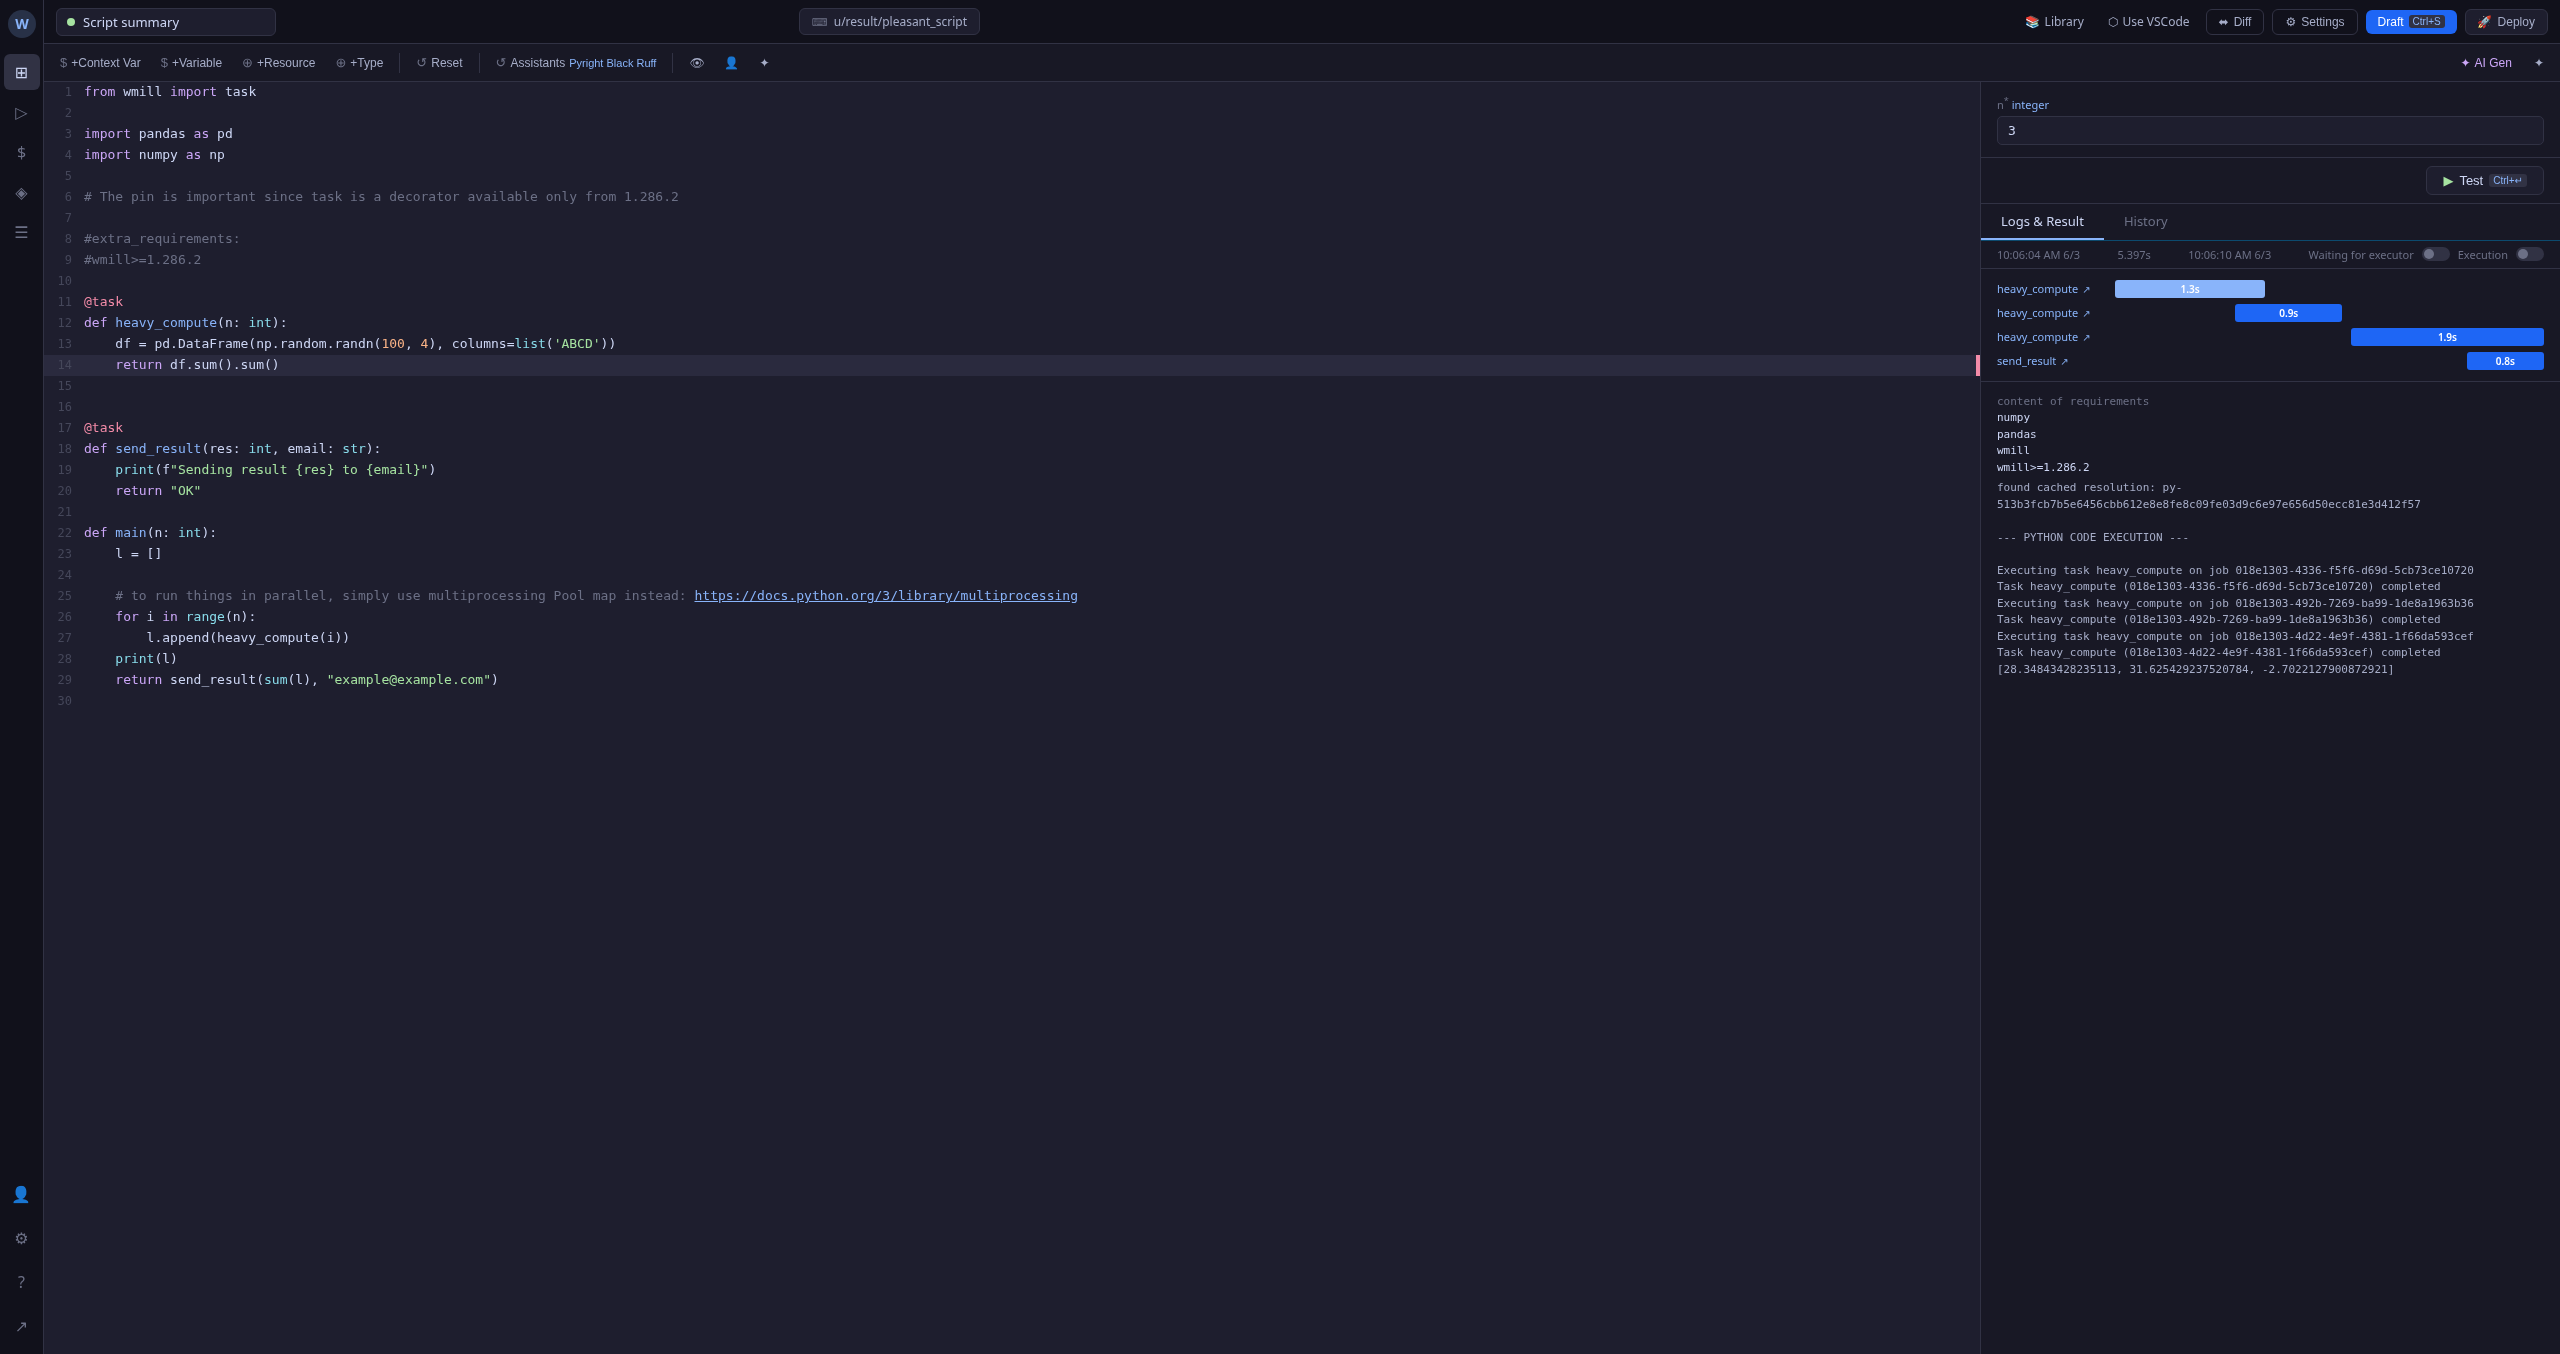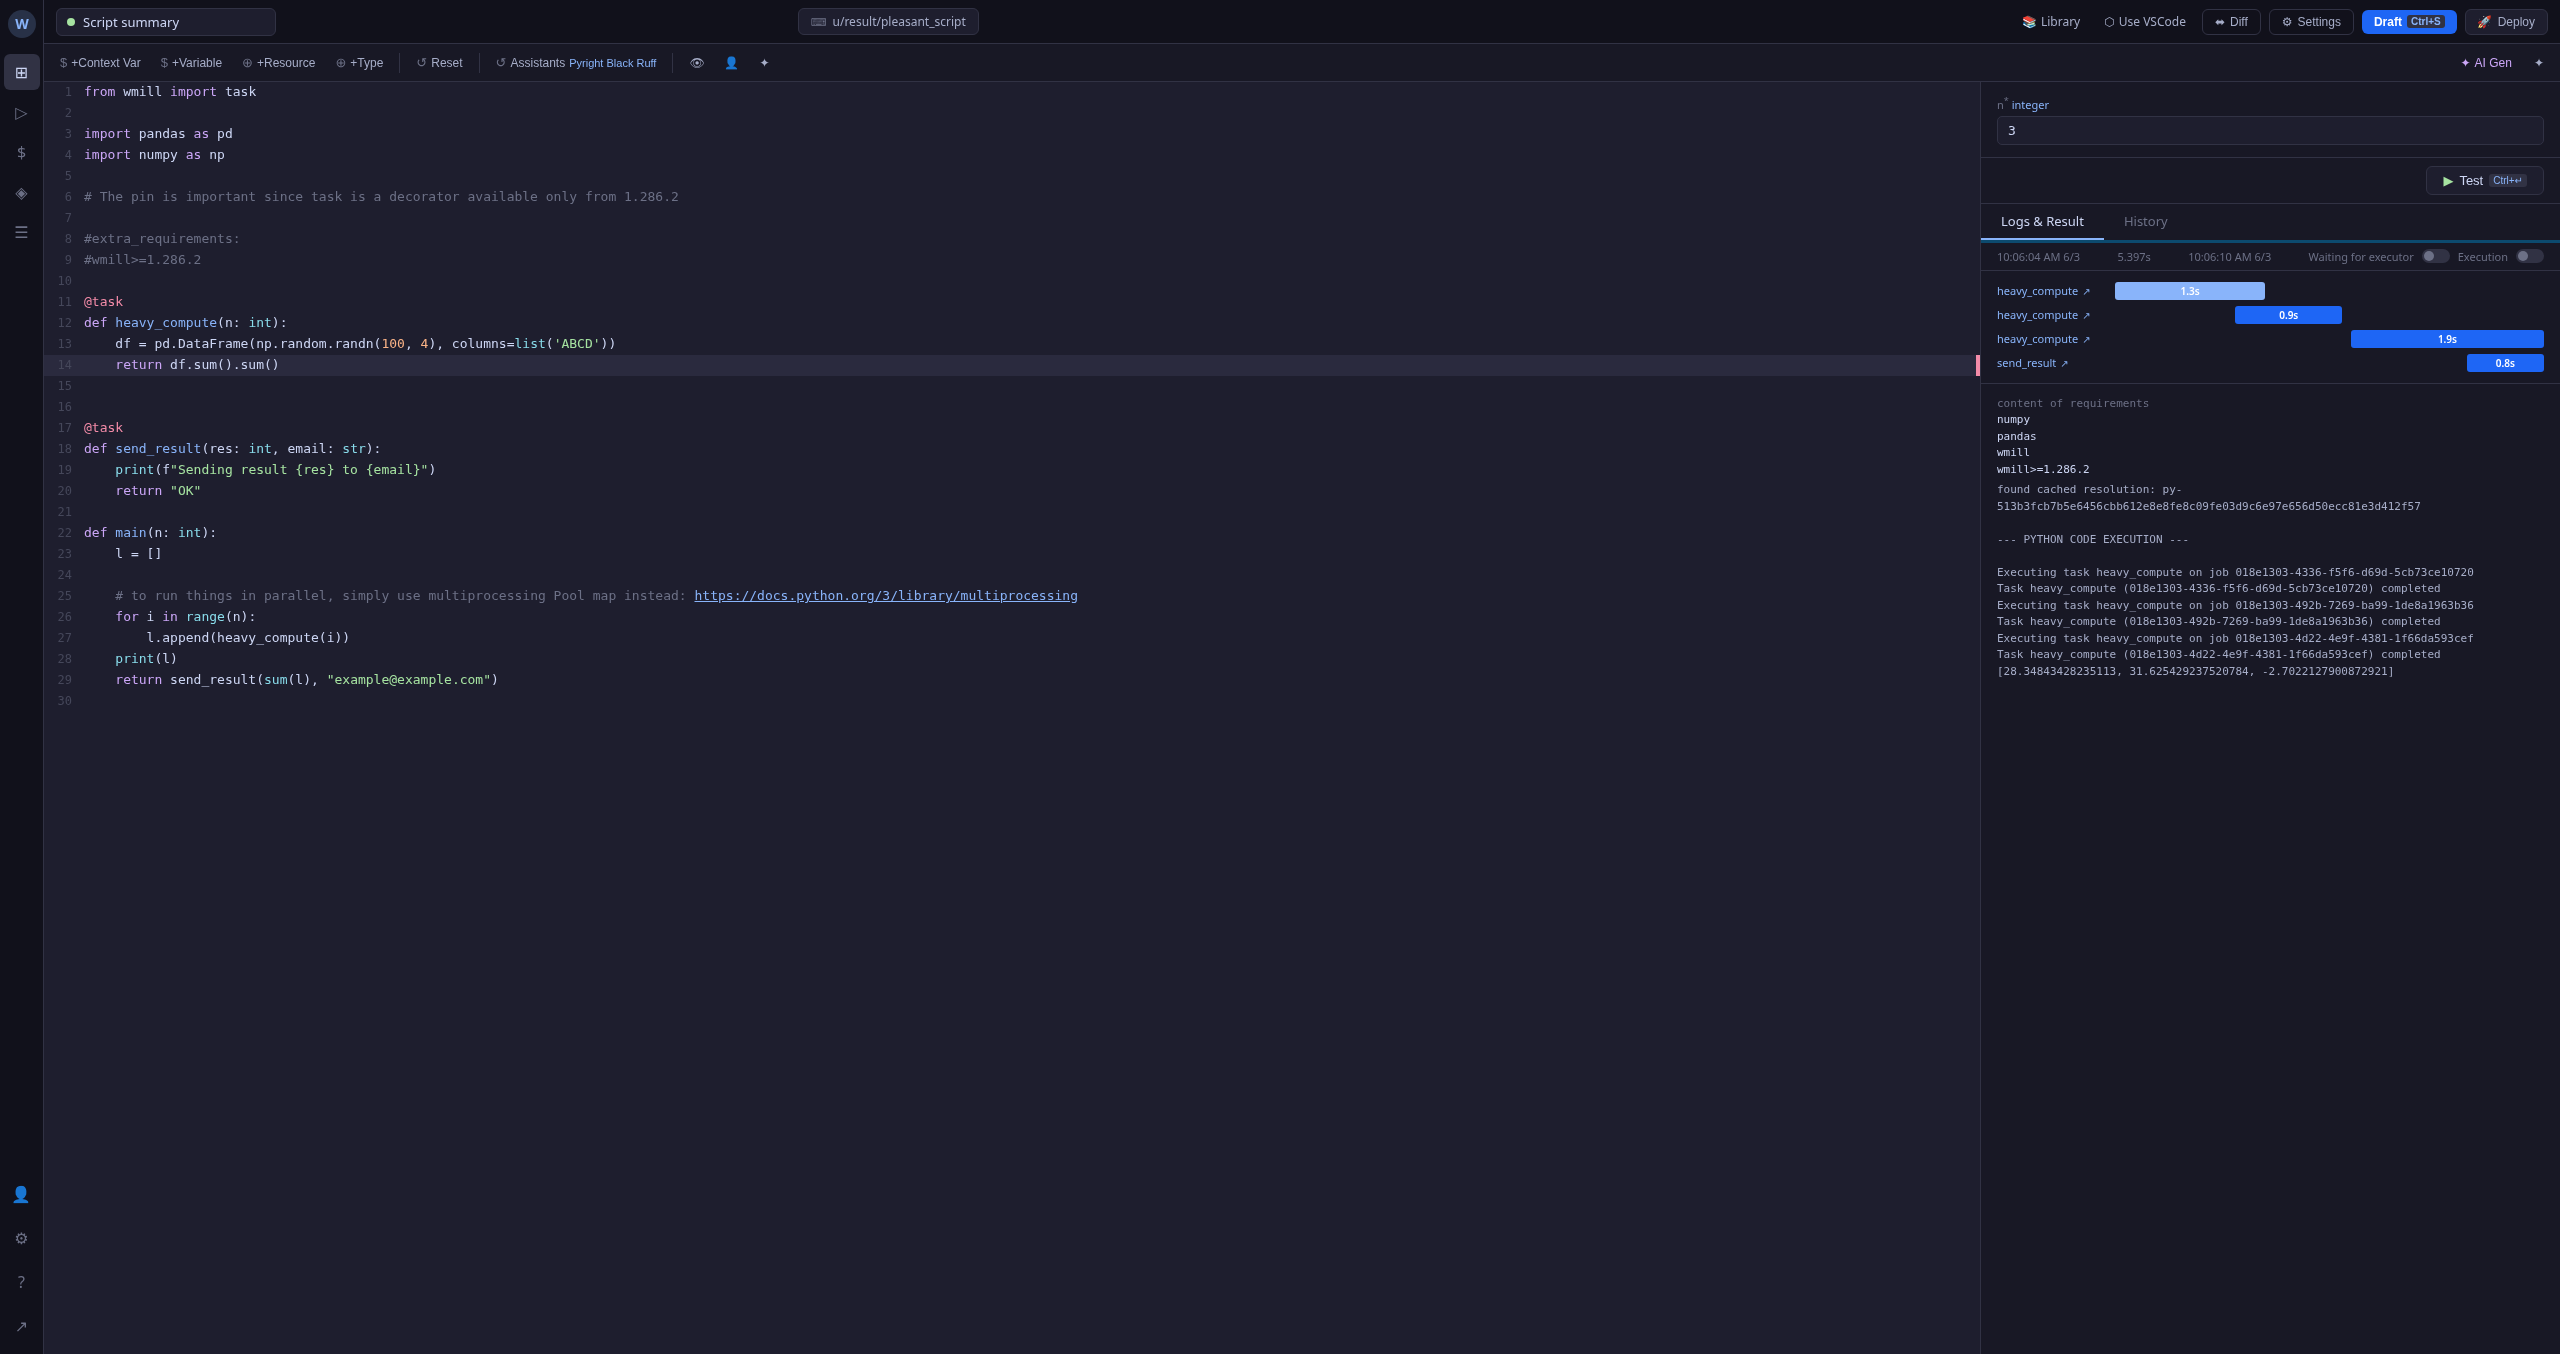--- a/index.html
+++ b/index.html
@@ -127,21 +127,20 @@
       font-weight: 500;
     }
     .btn-ghost {
       background: transparent;
       color: #a6adc8;
       border: 1px solid #313244;
     }
     .btn-primary {
       background: #1e66f5;
       color: #fff;
-      font-weight: bold;
     }
     .btn-deploy {
       background: #1e1e2e;
       color: #a6adc8;
       border: 1px solid #313244;
     }
     .btn-settings {
       background: transparent;
       color: #a6adc8;
       border: 1px solid #313244;
@@ -294,21 +293,21 @@
       border-radius: 6px;
       color: #cdd6f4;
       cursor: pointer;
       font-size: 13px;
     }
     .test-btn .play-icon { color: #a6e3a1; }
 
     
     .tabs-row {
       display: flex;
-      border-bottom: 3px solid #0c4a6e;
+      border-bottom: 1px solid #0c4a6e;
       background: #181825;
     }
     .tab {
       padding: 8px 20px;
       cursor: pointer;
       color: #6c7086;
       font-size: 13px;
       border-bottom: 2px solid transparent;
     }
     .tab.active {

